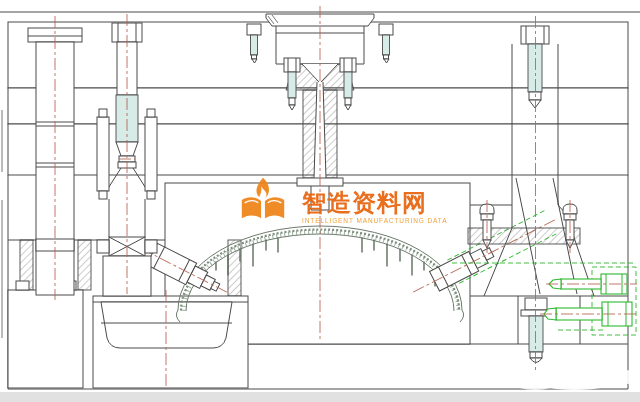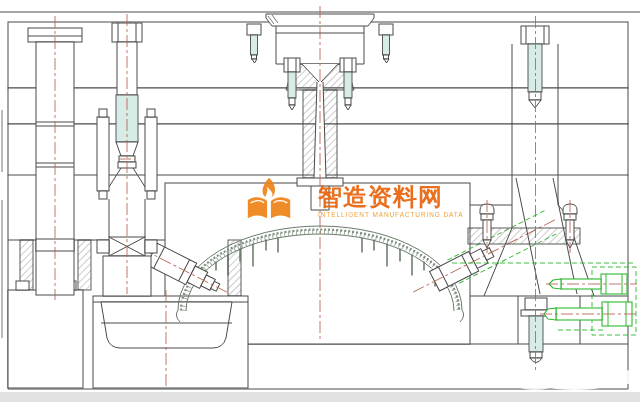--- a/index.html
+++ b/index.html
@@ -12,22 +12,22 @@
   .cy{fill:var(--part-fill,#d7ebe7);stroke:var(--line,#4a4a4a);stroke-width:.9;}
   .ht{fill:url(#h);stroke:var(--line,#4a4a4a);stroke-width:.9;}
   .cl{stroke:var(--centerline,#b4614e);stroke-width:.9;fill:none;stroke-dasharray:12 3 3 3;opacity:.95;}
   .gr{stroke:var(--phantom-green,#2eb82e);stroke-width:1;fill:none;}
   .grf{fill:#ffffff;stroke:var(--phantom-green,#2eb82e);stroke-width:1.1;}
   .grd{stroke:var(--phantom-green,#2eb82e);stroke-width:.9;fill:none;stroke-dasharray:5 3;}
   .dome-edge{stroke:var(--dome-line,#6b7b6b);stroke-width:1;fill:none;}
   .dome-stip{stroke:var(--dome-stipple,#9fae9f);stroke-width:4;fill:none;stroke-dasharray:1 3;}
   .dome-spk{stroke:#7e8e7e;stroke-width:2.2;fill:none;stroke-dasharray:2 2;}
   .pin{stroke:#5d6d5d;stroke-width:1.4;fill:none;stroke-linecap:round;}
-  .watermark{position:absolute;left:242px;top:176px;display:flex;align-items:flex-start;
-             gap:22px;opacity:.93;pointer-events:none;z-index:5;}
+  .watermark{position:absolute;left:236px;top:176px;display:flex;align-items:flex-end;
+             gap:12px;opacity:.93;pointer-events:none;z-index:5;}
   .wm-text{display:flex;flex-direction:column;padding-top:8px;}
   .wm-title{font-size:24px;font-weight:bold;color:var(--watermark-orange,#e8650f);
             line-height:1.05;letter-spacing:1px;white-space:nowrap;}
   .wm-sub{font-size:6.5px;color:var(--watermark-light,#ef9a2a);letter-spacing:.9px;
           margin-top:2px;white-space:nowrap;}
 </style>
 </head>
 <body>
 
 <div class="canvas">

